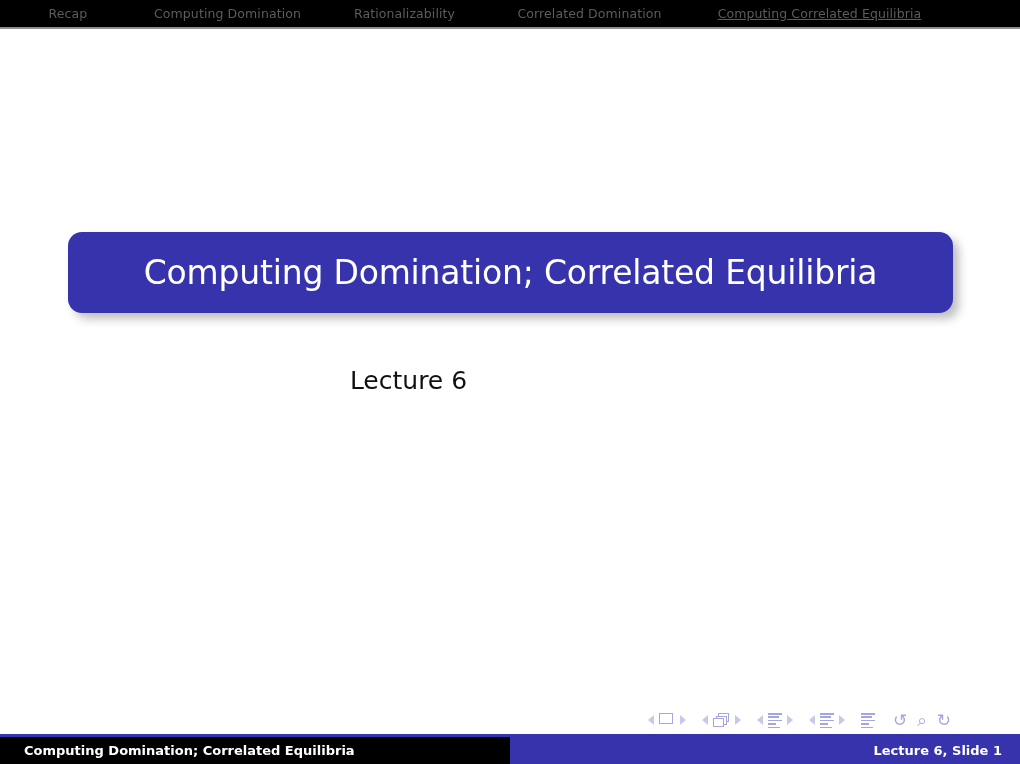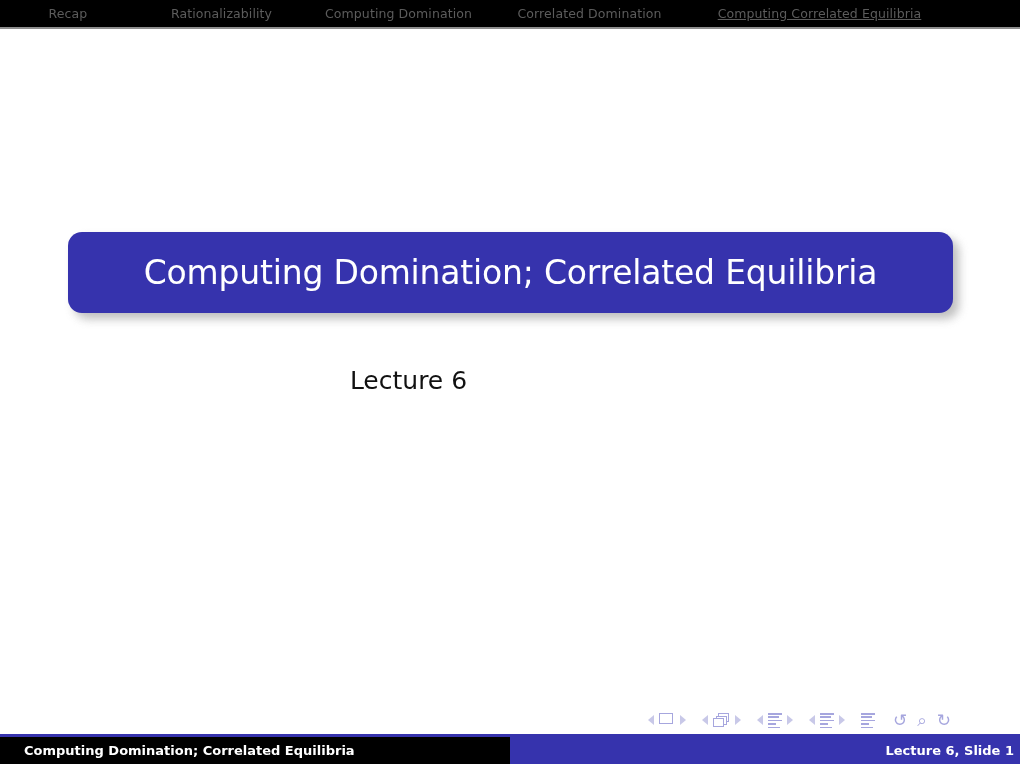--- a/index.html
+++ b/index.html
@@ -212,40 +212,40 @@
     padding-left: 24px;
   }
   #footer-right {
     width: 510px;
     height: 27px;
     background: #3633ad;
     display: flex;
     align-items: center;
     justify-content: flex-end;
     box-sizing: border-box;
-    padding-right: 6px;
+    padding-right: 18px;
   }
   .footer-text {
     color: #ffffff;
     font-size: 13px;
     font-weight: bold;
     font-family: "DejaVu Sans", sans-serif;
     white-space: nowrap;
     user-select: none;
   }
 </style>
 </head>
 <body>
 
 <div id="slide">
 
   <div id="nav-bar">
     <div class="nav-item s0">Recap</div>
+    <div class="nav-item s1">Computing Domination</div>
     <div class="nav-item s2">Rationalizability</div>
-    <div class="nav-item s1">Computing Domination</div>
     <div class="nav-item s3">Correlated Domination</div>
     <div class="nav-item s4">Computing Correlated Equilibria</div>
   </div>
   <div id="nav-underline"></div>
 
   <div id="title-wrap">
     <div id="title-shadow"></div>
     <div id="title-box">
       <div id="title-text">Computing Domination; Correlated Equilibria</div>
     </div>

